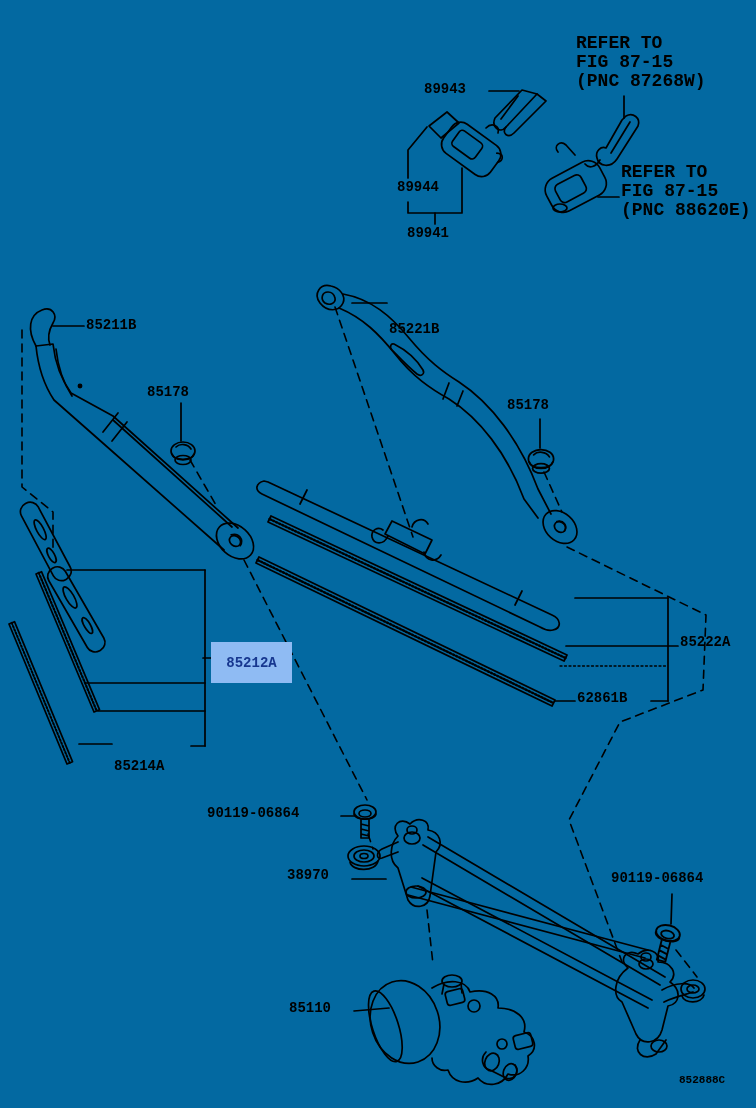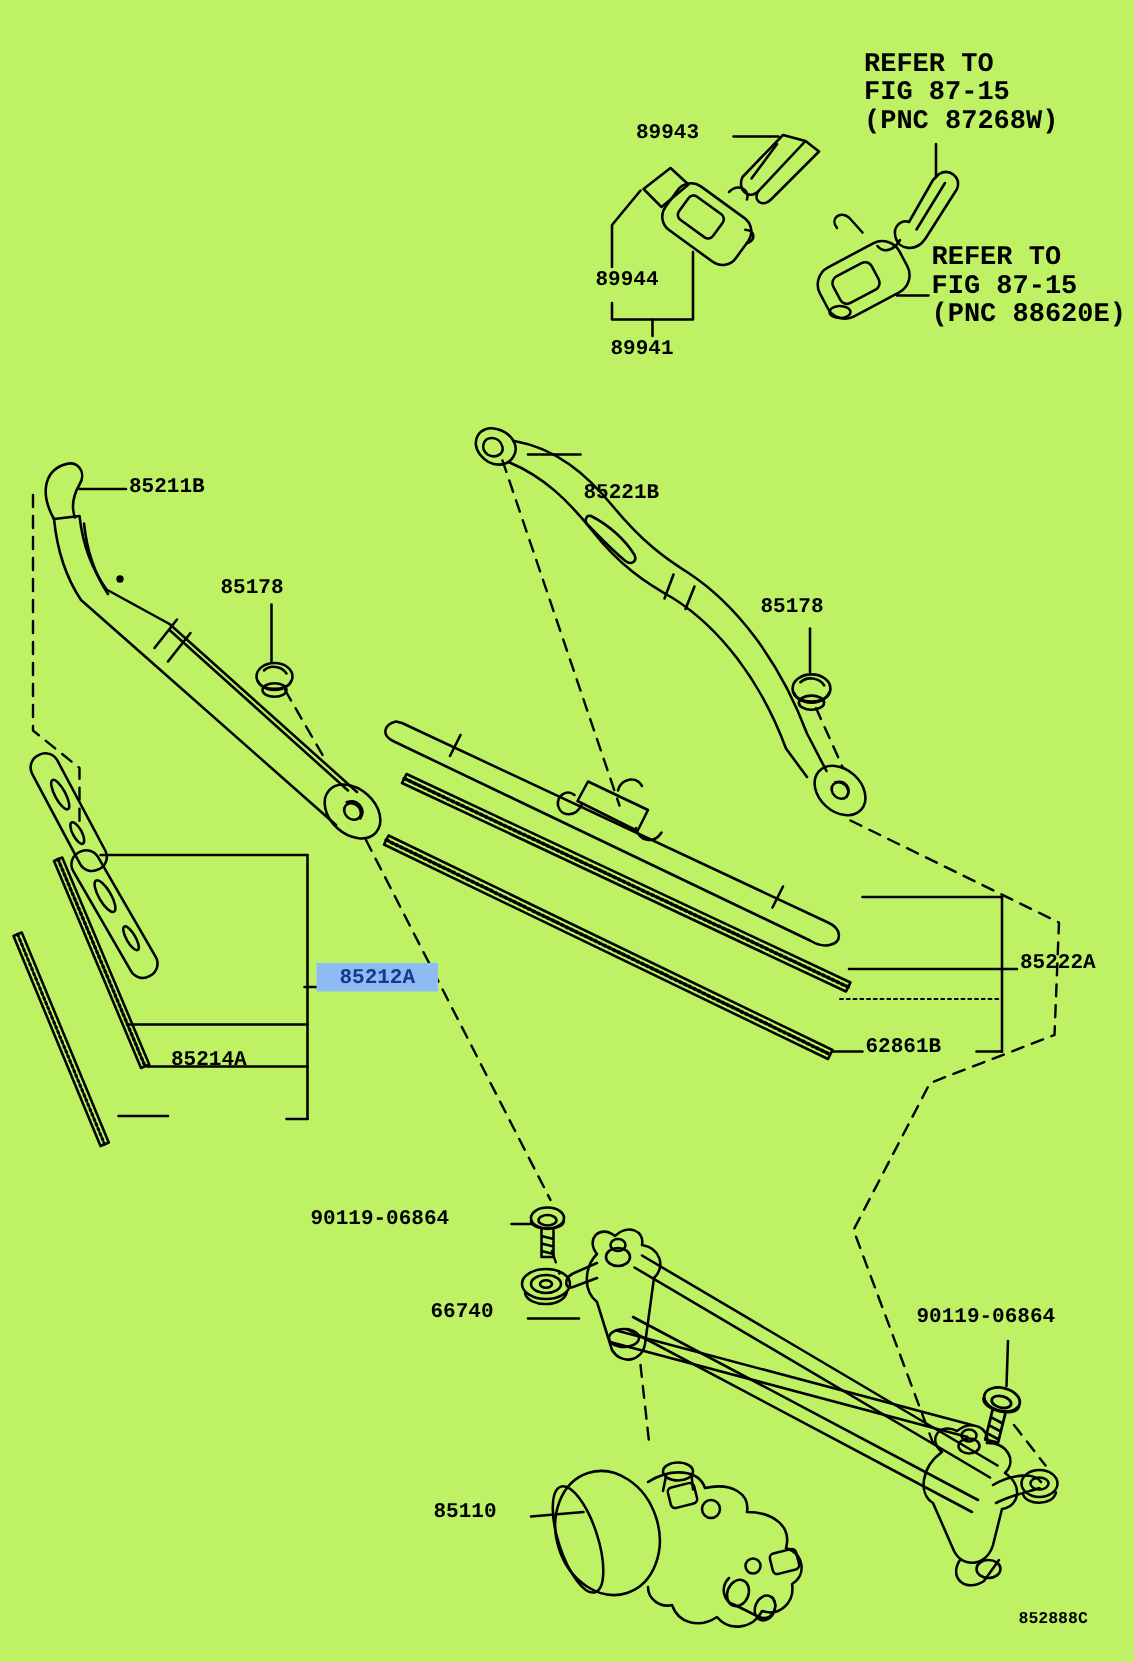--- a/index.html
+++ b/index.html
@@ -1,16 +1,16 @@
 <!DOCTYPE html>
 <html><head>
 <meta charset="utf-8">
 <style>
   html,body{margin:0;padding:0;background:#fff;}
-  .canvas{position:relative;width:756px;height:1108px;background:#bef264;overflow:hidden;
+  .canvas{position:relative;width:756px;height:1108px;background:#0369a1;overflow:hidden;
           font-family:"Liberation Mono","DejaVu Sans Mono",monospace;}
   svg.art{position:absolute;left:0;top:0;}
   .plabel{position:absolute;font-weight:bold;font-size:14px;line-height:1;color:#000;
           white-space:nowrap;letter-spacing:0px;}
   .note{position:absolute;font-weight:bold;font-size:18px;line-height:19px;color:#000;
         white-space:nowrap;}
   .hl{display:flex;align-items:center;justify-content:center;}
   .code{position:absolute;font-weight:bold;font-size:11px;color:#000;}
 </style>
 </head>
@@ -255,25 +255,25 @@
   </div>
 
   <div class="plabel" style="left:424px;top:82px;">89943</div>
   <div class="plabel" style="left:377px;top:180px;margin-left:20px;">89944</div>
   <div class="plabel" style="left:407px;top:226px;">89941</div>
   <div class="plabel" style="left:389px;top:294px;margin-top:28px;">85221B</div>
   <div class="plabel" style="left:86px;top:318px;">85211B</div>
   <div class="plabel" style="left:147px;top:385px;">85178</div>
   <div class="plabel" style="left:507px;top:398px;">85178</div>
 
-  <div class="plabel hl" id="hl-85212a" style="left: 211px; top: 642px; width: 81px; height: 19px; background: rgb(143, 187, 243); color: rgb(23, 55, 143);">85212A</div>
+  <div class="plabel hl" id="hl-85212a" style="left: 211px; top: 642px; width: 81px; height: 41px; background: rgb(143, 187, 243); color: rgb(23, 55, 143);">85212A</div>
 
   <div class="plabel" style="left:680px;top:635px;">85222A</div>
   <div class="plabel" style="left:577px;top:691px;">62861B</div>
-  <div class="plabel" style="left:114px;top:700px;">85214A</div>
+  <div class="plabel" style="left:114px;top:759px;">85214A</div>
   <div class="plabel" style="left:207px;top:806px;">90119-06864</div>
-  <div class="plabel" style="left:287px;top:868px;">66740</div>
+  <div class="plabel" style="left:287px;top:868px;">38970</div>
   <div class="plabel" style="left:611px;top:871px;">90119-06864</div>
   <div class="plabel" style="left:289px;top:1001px;">85110</div>
 
   <div class="code" style="left:679px;top:1074px;">852888C</div>
 
 </div>
 
 </body></html>

